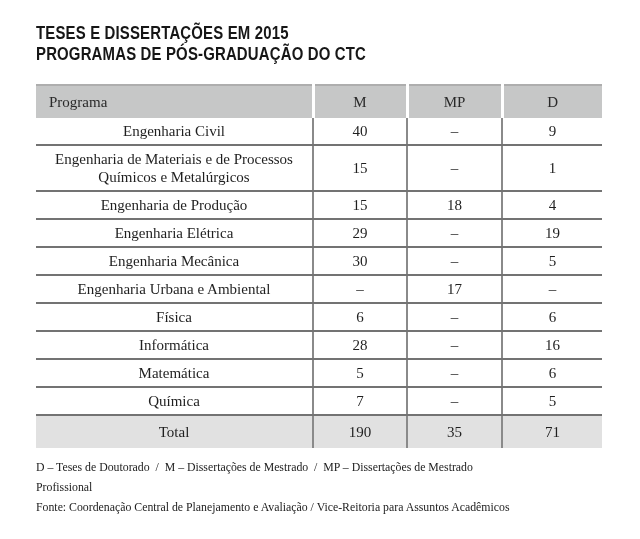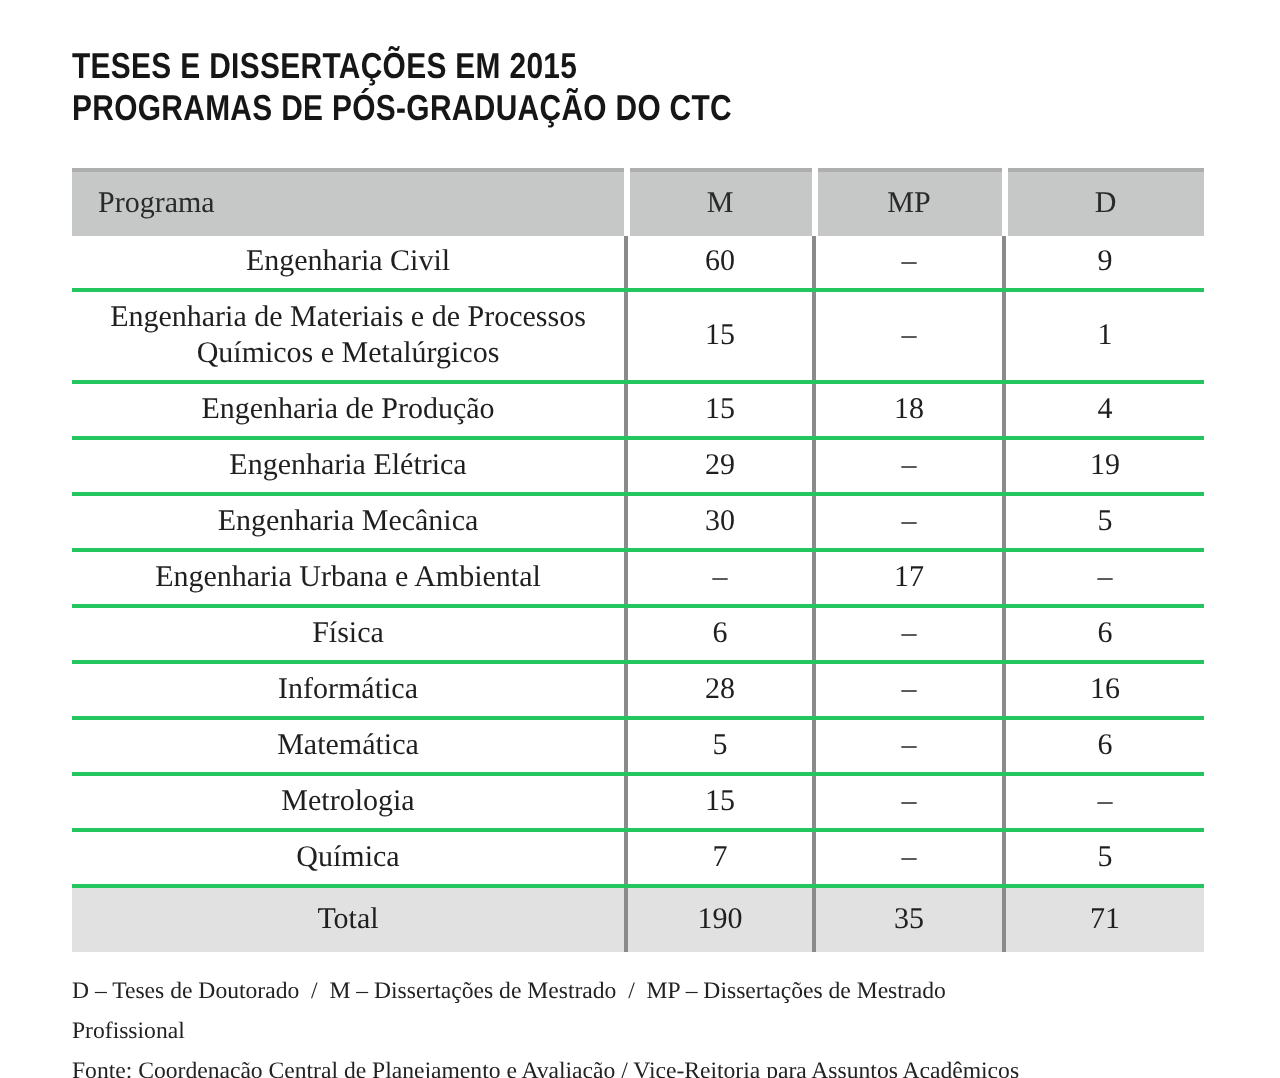--- a/index.html
+++ b/index.html
@@ -56,21 +56,21 @@
   th.prog, td.prog {
     text-align: left;
     padding-left: 13px;
     padding-right: 10px;
     font-family: Liberation Serif, serif;
   }
   th:nth-child(n+2) {
     border-left: 3px solid #ffffff;
   }
   tbody#table-body td {
-    border-bottom: 2px solid #22c55e;
+    border-bottom: 2px solid #737373;
     font-size: 15px;
     padding: 4px 0;
     line-height: 18px;
     text-align: center;
     color: #1f1f1f;
   }
   tbody#table-body td:nth-child(n+2),
   tbody.total td:nth-child(n+2) {
     border-left: 2px solid #8a8a8a;
   }
@@ -116,21 +116,21 @@
       <tr>
         <th class="prog">Programa</th>
         <th>M</th>
         <th>MP</th>
         <th>D</th>
       </tr>
     </thead>
     <tbody id="table-body">
         <tr>
           <td class="prog">Engenharia Civil</td>
-          <td>60</td>
+          <td>40</td>
           <td>–</td>
           <td>9</td>
         </tr>
         <tr>
           <td class="prog">Engenharia de Materiais e de Processos Químicos e Metalúrgicos</td>
           <td>15</td>
           <td>–</td>
           <td>1</td>
         </tr>
         <tr>
@@ -167,26 +167,20 @@
           <td class="prog">Informática</td>
           <td>28</td>
           <td>–</td>
           <td>16</td>
         </tr>
         <tr>
           <td class="prog">Matemática</td>
           <td>5</td>
           <td>–</td>
           <td>6</td>
-        </tr>
-        <tr>
-          <td class="prog">Metrologia</td>
-          <td>15</td>
-          <td>–</td>
-          <td>–</td>
         </tr>
         <tr>
           <td class="prog">Química</td>
           <td>7</td>
           <td>–</td>
           <td>5</td>
         </tr>
       </tbody>
     <tbody class="total">
       <tr>

